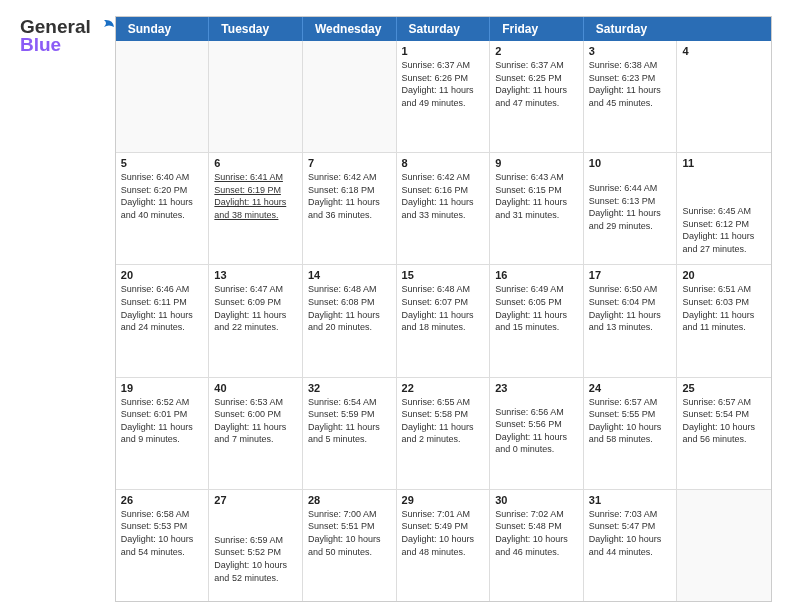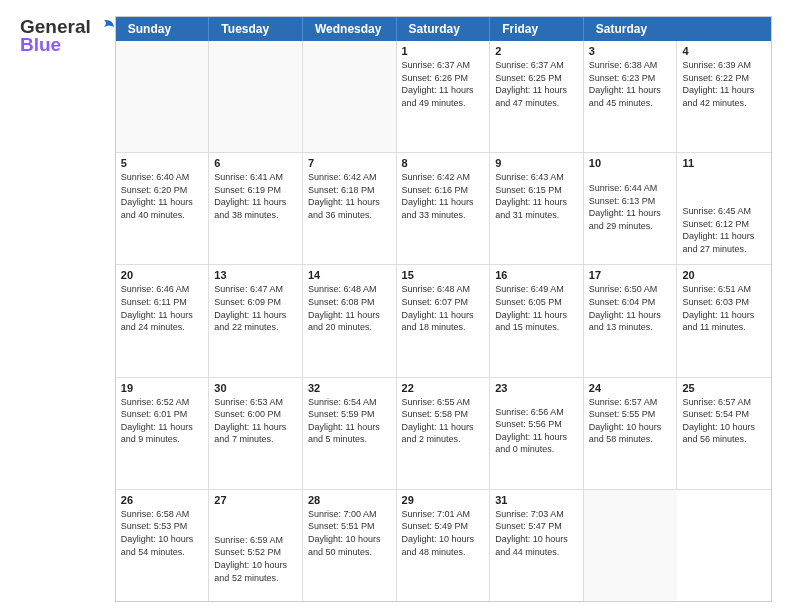--- a/index.html
+++ b/index.html
@@ -141,35 +141,32 @@
 Daylight: 11 hours and 47 minutes.</div>
           </div>
           <div class="cal-cell">
             <div class="day-number">3</div>
             <div class="day-info" style="white-space: pre-line;">Sunrise: 6:38 AM
 Sunset: 6:23 PM
 Daylight: 11 hours and 45 minutes.</div>
           </div>
           <div class="cal-cell">
             <div class="day-number">4</div>
-            <div class="day-info" style="white-space: pre-line;">Sunrise: 6:39 AM
-Sunset: 6:22 PM
-Daylight: 11 hours and 42 minutes.</div>
           </div>
         </div>
         <div class="cal-row">
           <div class="cal-cell">
             <div class="day-number">5</div>
             <div class="day-info" style="white-space: pre-line;">Sunrise: 6:40 AM
 Sunset: 6:20 PM
 Daylight: 11 hours and 40 minutes.</div>
           </div>
           <div class="cal-cell">
             <div class="day-number">6</div>
-            <div class="day-info" style="white-space: pre-line;">Sunrise: 6:41 AM
+            <div class="day-info" style="white-space: pre-line; text-decoration: underline;">Sunrise: 6:41 AM
 Sunset: 6:19 PM
 Daylight: 11 hours and 38 minutes.</div>
           </div>
           <div class="cal-cell">
             <div class="day-number">7</div>
             <div class="day-info" style="white-space: pre-line;">Sunrise: 6:42 AM
 Sunset: 6:18 PM
 Daylight: 11 hours and 36 minutes.</div>
           </div>
           <div class="cal-cell">
@@ -242,21 +239,21 @@
           </div>
         </div>
         <div class="cal-row">
           <div class="cal-cell">
             <div class="day-number">19</div>
             <div class="day-info" style="white-space: pre-line;">Sunrise: 6:52 AM
 Sunset: 6:01 PM
 Daylight: 11 hours and 9 minutes.</div>
           </div>
           <div class="cal-cell">
-            <div class="day-number">30</div>
+            <div class="day-number">40</div>
             <div class="day-info" style="white-space: pre-line;">Sunrise: 6:53 AM
 Sunset: 6:00 PM
 Daylight: 11 hours and 7 minutes.</div>
           </div>
           <div class="cal-cell">
             <div class="day-number">32</div>
             <div class="day-info" style="white-space: pre-line;">Sunrise: 6:54 AM
 Sunset: 5:59 PM
 Daylight: 11 hours and 5 minutes.</div>
           </div>
@@ -302,20 +299,26 @@
             <div class="day-number">28</div>
             <div class="day-info" style="white-space: pre-line;">Sunrise: 7:00 AM
 Sunset: 5:51 PM
 Daylight: 10 hours and 50 minutes.</div>
           </div>
           <div class="cal-cell">
             <div class="day-number">29</div>
             <div class="day-info" style="white-space: pre-line;">Sunrise: 7:01 AM
 Sunset: 5:49 PM
 Daylight: 10 hours and 48 minutes.</div>
+          </div>
+          <div class="cal-cell">
+            <div class="day-number">30</div>
+            <div class="day-info" style="white-space: pre-line;">Sunrise: 7:02 AM
+Sunset: 5:48 PM
+Daylight: 10 hours and 46 minutes.</div>
           </div>
           <div class="cal-cell">
             <div class="day-number">31</div>
             <div class="day-info" style="white-space: pre-line;">Sunrise: 7:03 AM
 Sunset: 5:47 PM
 Daylight: 10 hours and 44 minutes.</div>
           </div>
           <div class="cal-cell empty"></div>
         </div>
       </div>

